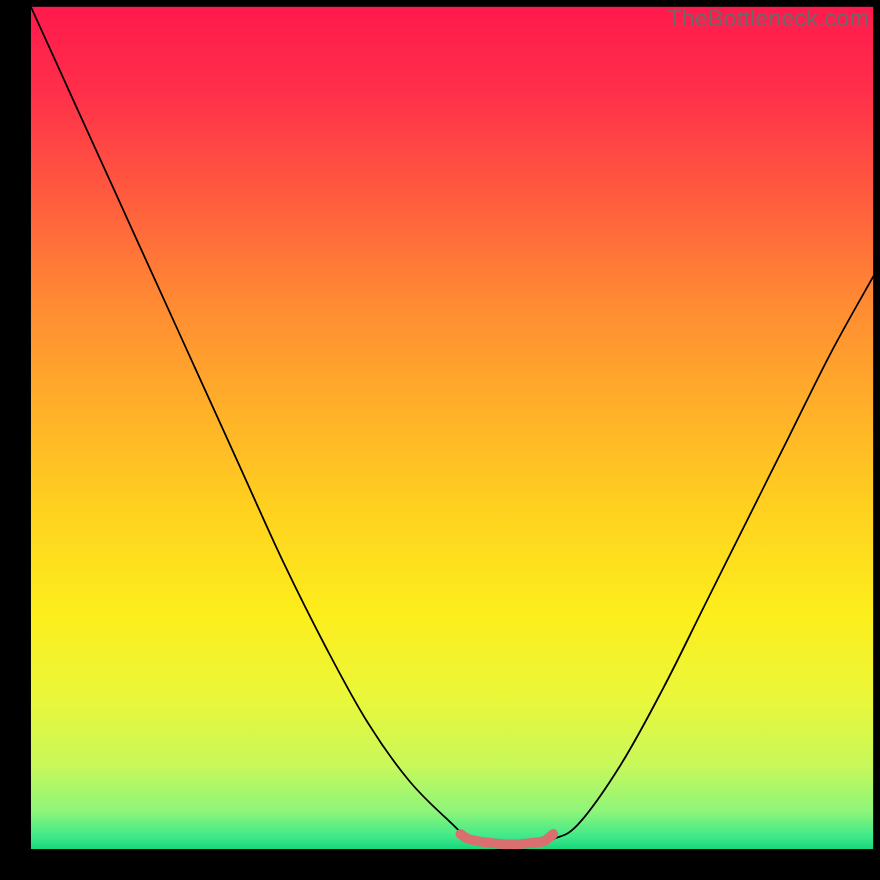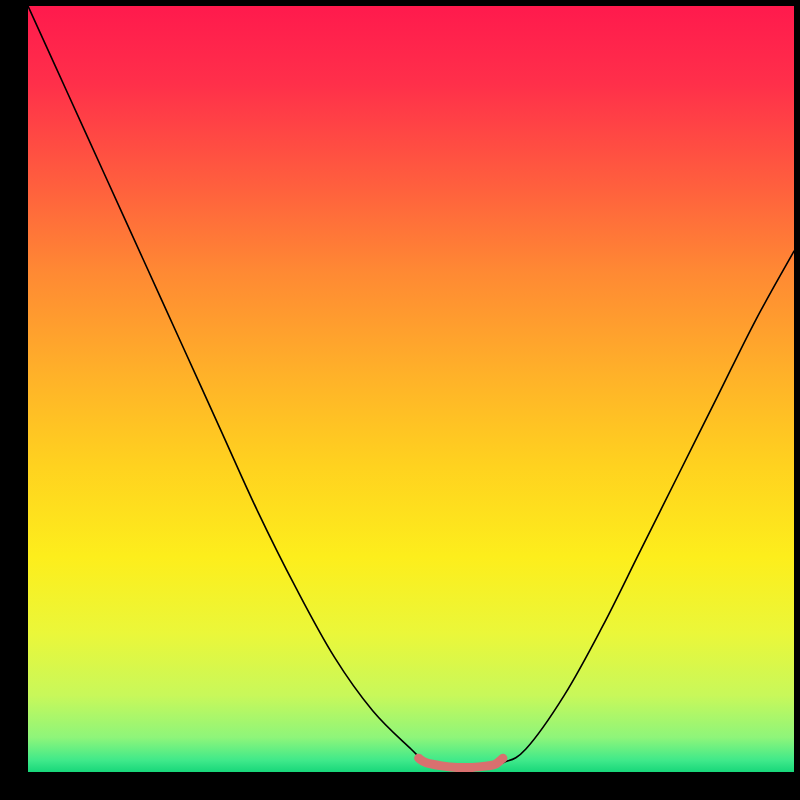--- a/index.html
+++ b/index.html
@@ -60,13 +60,14 @@
             <stop offset="95.5%" stop-color="#8ef57a"></stop>
             <stop offset="98.5%" stop-color="#3fe98a"></stop>
             <stop offset="100%" stop-color="#17d77a"></stop>
           </linearGradient>
       </defs>
       <rect x="0" y="0" width="766" height="766" fill="url(#bg-grad)"></rect>
       <path id="curve" fill="none" stroke-width="1.6" stroke-linecap="round" d="M 0.00 0.00 C 6.89 15.17, 24.51 53.93, 38.30 84.26 C 52.09 114.59, 62.81 138.19, 76.60 168.52 C 90.39 198.85, 101.11 222.45, 114.90 252.78 C 128.69 283.11, 139.41 306.71, 153.20 337.04 C 166.99 367.37, 177.71 390.97, 191.50 421.30 C 205.29 451.63, 216.01 476.61, 229.80 505.56 C 243.59 534.51, 254.31 555.96, 268.10 582.16 C 281.89 608.36, 292.61 629.04, 306.40 651.10 C 320.19 673.16, 330.91 688.17, 344.70 704.72 C 358.49 721.27, 373.35 733.64, 383.00 743.02 C 392.65 752.40, 392.80 753.50, 398.32 756.81 C 403.84 760.12, 408.12 760.30, 413.64 761.40 C 419.16 762.51, 423.44 762.66, 428.96 762.94 C 434.48 763.21, 438.76 763.21, 444.28 762.94 C 449.80 762.66, 454.08 762.51, 459.60 761.40 C 465.12 760.30, 468.03 760.12, 474.92 756.81 C 481.81 753.50, 486.87 755.15, 497.90 743.02 C 508.93 730.89, 522.41 711.46, 536.20 689.40 C 549.99 667.34, 560.71 646.66, 574.50 620.46 C 588.29 594.26, 599.01 571.44, 612.80 543.86 C 626.59 516.28, 637.31 494.84, 651.10 467.26 C 664.89 439.68, 675.61 418.24, 689.40 390.66 C 703.19 363.08, 713.91 340.26, 727.70 314.06 C 741.49 287.86, 759.11 257.53, 766.00 245.12" stroke="#000000"></path>
       <path id="marker" fill="none" stroke-width="9" stroke-linecap="round" stroke-linejoin="round" d="M 390.66 752.21 C 392.04 753.04, 394.18 755.43, 398.32 756.81 C 402.46 758.19, 408.12 759.04, 413.64 759.87 C 419.16 760.70, 423.44 761.13, 428.96 761.40 C 434.48 761.68, 438.76 761.68, 444.28 761.40 C 449.80 761.13, 455.46 760.42, 459.60 759.87 C 463.74 759.32, 464.50 759.72, 467.26 758.34 C 470.02 756.96, 473.54 753.32, 474.92 752.21" stroke="#d9706f"></path>
     </svg>
   </div>
+  <div class="watermark">TheBottleneck.com</div>
 </div>
 
 </body></html>

